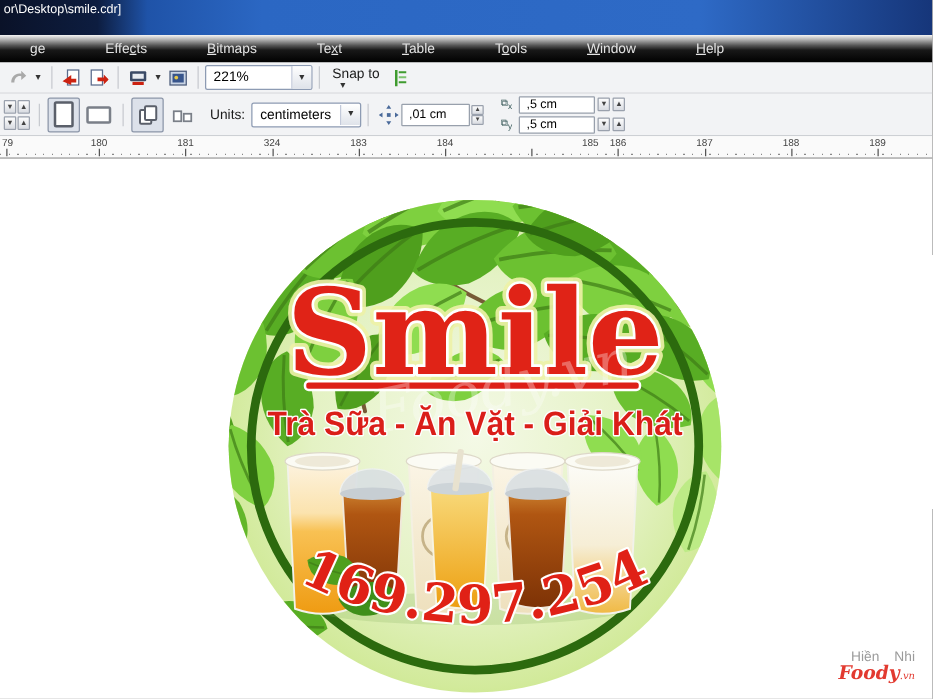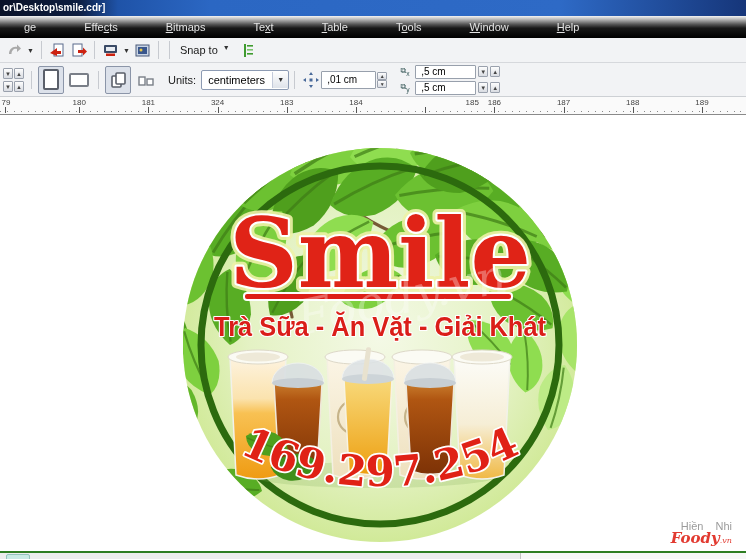--- a/index.html
+++ b/index.html
@@ -1,35 +1,35 @@
 <!DOCTYPE html>
 <html><head>
 <meta charset="utf-8">
 <style>
   html,body{margin:0;padding:0;background:#777;}
   .screen{position:relative;width:746px;height:559px;background:#fff;overflow:hidden;
           font-family:"Liberation Sans",sans-serif;-webkit-font-smoothing:antialiased;}
   
-  .titlebar{height:16px;display:flex;align-items:flex-start;
-    background:linear-gradient(90deg,#0a1228 0px,#0d1d40 78px,#1f53a8 118px,#2b67c3 210px,#2e6ac6 560px,#16367a 745px);font-weight:bold;}
+  .titlebar{height:28px;display:flex;align-items:flex-start;
+    background:linear-gradient(90deg,#0a1228 0px,#0d1d40 78px,#1f53a8 118px,#2b67c3 210px,#2e6ac6 560px,#16367a 745px);}
   .titlebar .title-text{color:#fff;font-size:10px;line-height:16px;padding-left:3px;white-space:nowrap;}
   
   .menubar{height:22px;display:flex;align-items:center;color:#e4e4e4;font-size:11px;
     background:linear-gradient(#f4f4f4 0%,#b5b5b5 16%,#555 38%,#181818 55%,#000 100%);}
   .menu-item{padding:0 24px;cursor:default;white-space:nowrap;}
   .menu-item u{text-decoration:underline;}
   
   .toolbar{height:24px;display:flex;align-items:center;background:#f2f3f5;border-bottom:1px solid #d6d8dc;padding:0 4px;}
   .tb-sep{width:1px;height:18px;background:#c7cad0;margin:0 5px;}
   .tb-ic{width:19px;height:19px;display:flex;align-items:center;justify-content:center;margin:0 1px;}
   .caret{font-size:7px;color:#333;margin:0 2px;}
   .combo{display:flex;align-items:center;background:#fff;border:1px solid #8d9bb3;border-radius:2px;height:18px;}
   .combo input{border:0;outline:0;width:62px;font-size:11px;padding:0 0 0 6px;font-family:"Liberation Sans",sans-serif;background:transparent;}
   .combo .cbtn{width:15px;height:100%;display:flex;align-items:center;justify-content:center;border-left:1px solid #c3cada;background:linear-gradient(#fefefe,#dfe3ea);}
-  .snap{display:flex;align-items:flex-start;font-size:11px;color:#1a1a1a;padding:0 5px;}
+  .snap{display:flex;align-items:flex-start;font-size:11px;color:#1a1a1a;padding:0 5px;flex-direction:column;}
   
   .propbar{height:33px;display:flex;align-items:center;background:#f2f3f5;border-bottom:1px solid #cdd0d4;padding:0 3px;}
   .spin-col{display:flex;flex-direction:column;gap:2px;margin-right:2px;}
   .spin-row{display:flex;gap:1px;}
   .mini-btn{width:10px;height:11px;font-size:6px;line-height:11px;text-align:center;color:#444;
     background:linear-gradient(#fdfdfd,#d9dce2);border:1px solid #9aa1ad;border-radius:1px;box-sizing:border-box;}
   .orient-btn{width:24px;height:26px;display:flex;align-items:center;justify-content:center;border:1px solid transparent;border-radius:2px;margin:0 1px;}
   .orient-btn.active{background:#dce1ea;border-color:#8b95a8;}
   .page-portrait{width:12px;height:17px;border:2px solid #5a5f6a;border-radius:2px;background:#fff;}
   .page-landscape{width:16px;height:10px;border:2px solid #7a7f88;border-radius:2px;background:#fff;}
@@ -114,20 +114,26 @@
     </span>
     <span class="caret">▼</span>
     <span class="tb-ic">
       <svg width="17" height="17" viewBox="0 0 17 17">
           <rect x="2" y="3" width="13" height="11" fill="#c9d4e4" stroke="#4a5a7a"></rect>
           <rect x="4" y="5" width="9" height="7" fill="#38558c"></rect>
           <circle cx="7" cy="8" r="1.5" fill="#e8c84a"></circle>
         </svg>
     </span>
     <span class="tb-sep"></span>
+    <span class="combo">
+      <input readonly="" value="221%" style="">
+      <span class="cbtn">
+          <span class="caret">▼</span>
+        </span>
+    </span>
     <span class="tb-sep"></span>
     <span class="snap">
       <span>Snap to</span>
       <span class="caret" style="margin-left:5px;">▼</span>
     </span>
     <span class="tb-ic">
       <svg width="17" height="17" viewBox="0 0 17 17">
           <rect x="5" y="2" width="2" height="13" fill="#3f9b2f"></rect>
           <rect x="8" y="3" width="6" height="1.6" fill="#3f9b2f"></rect>
           <rect x="8" y="7" width="6" height="1.6" fill="#7ec36f"></rect>

